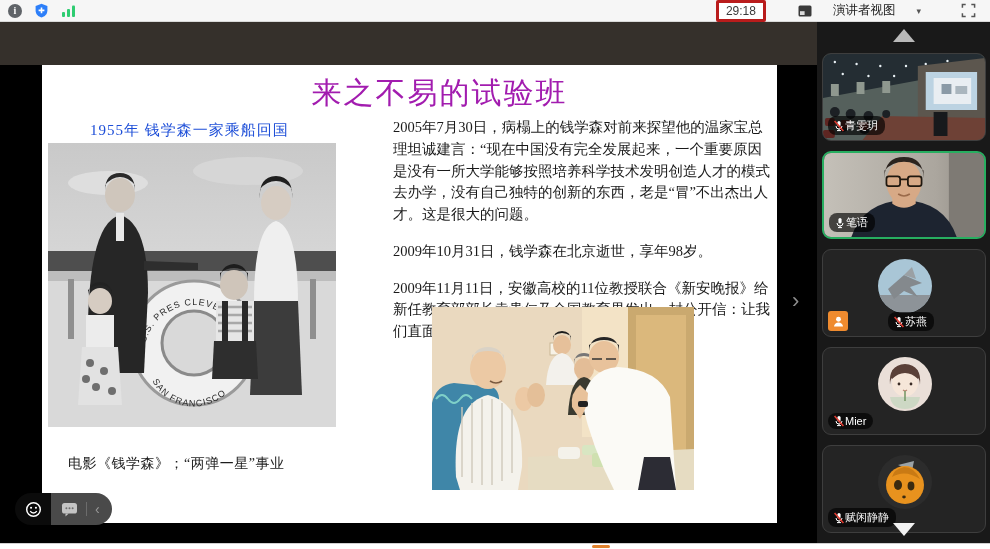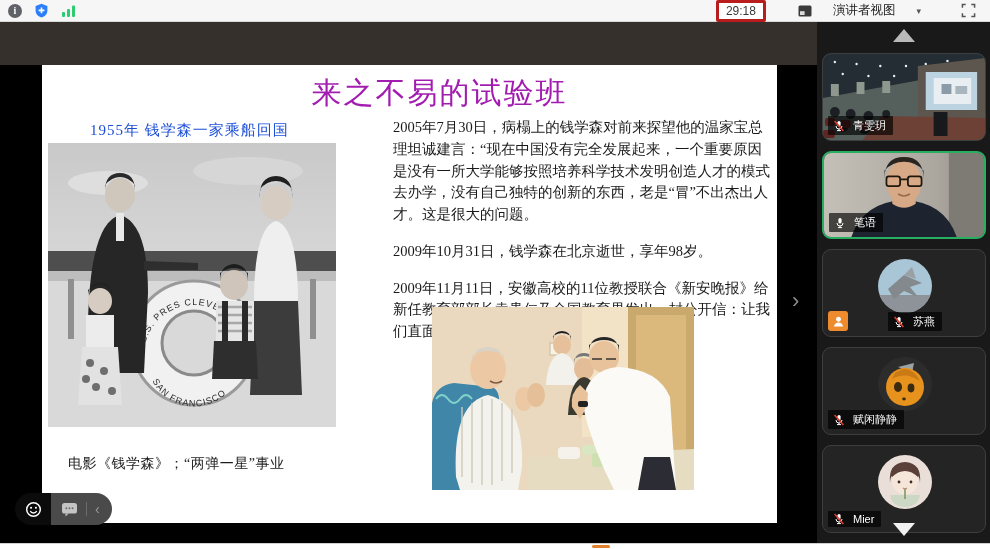--- a/index.html
+++ b/index.html
@@ -55,23 +55,23 @@
                width:0; height:0; border-left:11px solid transparent; border-right:11px solid transparent;
                border-bottom:13px solid #b9b9b9; cursor:pointer; }
   .scroll-down { position:absolute; bottom:7px; left:50%; transform:translateX(-50%);
                  width:0; height:0; border-left:11px solid transparent; border-right:11px solid transparent;
                  border-top:13px solid #f2f2f2; cursor:pointer; }
   .tile { position:relative; width:164px; height:88px; background:#242424; border:1px solid #3e3e3e;
           border-radius:9px; overflow:hidden; margin-bottom:10px; }
   .tile.active { border:2px solid #27ae60; }
   .tile svg.fill { position:absolute; inset:0; width:100%; height:100%; }
   .avatar { position:absolute; left:55px; top:9px; width:54px; height:54px; border-radius:50%; overflow:hidden; }
-  .namechip { position:absolute; left:5px; bottom:5px; display:flex; align-items:center; gap:8px;
+  .namechip { position:absolute; left:5px; bottom:5px; display:flex; align-items:center; gap:0;
               background:rgba(0,0,0,.65); color:#fff; font-size:11px; padding:2px 7px 2px 5px;
-              border-radius:1px; max-width:150px; white-space:nowrap; }
+              border-radius:8px; max-width:150px; white-space:nowrap; }
   .namechip.shift { left:21px;margin-left:44px; }
   .hostbadge { position:absolute; left:5px; bottom:5px; width:20px; height:20px; background:#ef8b2f;
                border-radius:3px; display:flex; align-items:center; justify-content:center; }
 
   
   .bottomstrip { position:relative; height:6px; background:#fff; border-top:1px solid #cfcfcf; }
   .orange-dash { position:absolute; left:592px; top:1px; width:18px; height:3px; background:#e0812c; border-radius:2px; }
 </style>
 </head>
 <body>
@@ -370,44 +370,20 @@
             <line x1="4" y1="10.6" x2="8" y2="10.6" stroke="#fff"></line>
             <line x1="1.6" y1="1" x2="10.4" y2="11" stroke="#e03c31" stroke-width="1.6"></line>
           </svg>
         <span>苏燕</span>
       </div>
     </div>
 
     <div class="tile">
       <div class="avatar">
         <svg width="54" height="54" viewBox="0 0 54 54">
-            <rect width="54" height="54" fill="#2c2c2c"></rect>
-            <path d="M20 10 L36 6 L34 16 Z" fill="#9aa2a6"></path>
-            <circle cx="27" cy="30" r="19" fill="#e8921e"></circle>
-            <path d="M14 22 Q27 14 42 24 Q36 12 26 12 Q16 14 14 22 Z" fill="#c97a14"></path>
-            <ellipse cx="20" cy="30" rx="4" ry="5" fill="#3a2a10"></ellipse>
-            <ellipse cx="33" cy="31" rx="3.4" ry="4.4" fill="#3a2a10"></ellipse>
-            <ellipse cx="26" cy="42" rx="1.8" ry="1.4" fill="#3a2a10"></ellipse>
-          </svg>
-      </div>
-      <div class="namechip">
-        <svg width="12" height="12" viewBox="0 0 12 12">
-            <rect x="4.4" y="1" width="3.2" height="5.6" rx="1.6" fill="#fff"></rect>
-            <path d="M3 6 A3 3 0 0 0 9 6" stroke="#fff" stroke-width="1" fill="none"></path>
-            <line x1="6" y1="9" x2="6" y2="10.6" stroke="#fff"></line>
-            <line x1="4" y1="10.6" x2="8" y2="10.6" stroke="#fff"></line>
-            <line x1="1.6" y1="1" x2="10.4" y2="11" stroke="#e03c31" stroke-width="1.6"></line>
-          </svg>
-        <span>赋闲静静</span>
-      </div>
-    </div>
-
-    <div class="tile">
-      <div class="avatar">
-        <svg width="54" height="54" viewBox="0 0 54 54">
             <rect width="54" height="54" fill="#eadfd8"></rect>
             <path d="M27 52 Q14 52 12 40 L42 40 Q40 52 27 52 Z" fill="#cdd8c4"></path>
             <ellipse cx="27" cy="26" rx="13" ry="13.5" fill="#f6e6d9"></ellipse>
             <path d="M12 28 Q10 8 27 7 Q44 8 42 28 Q42 16 27 14 Q12 16 12 28 Z" fill="#5a4038"></path>
             <path d="M14 22 Q20 16 27 16 Q34 16 40 22 L40 14 Q34 9 27 9 Q20 9 14 14 Z" fill="#5a4038"></path>
             <circle cx="21" cy="27" r="1.4" fill="#3a2c26"></circle>
             <circle cx="33" cy="27" r="1.4" fill="#3a2c26"></circle>
             <path d="M25 33 q2 1.6 4 0" stroke="#b98a74" stroke-width="1.2" fill="none"></path>
             <line x1="27" y1="34" x2="27" y2="44" stroke="#7a9a6a" stroke-width="1.6"></line>
           </svg>
@@ -417,19 +393,43 @@
             <rect x="4.4" y="1" width="3.2" height="5.6" rx="1.6" fill="#fff"></rect>
             <path d="M3 6 A3 3 0 0 0 9 6" stroke="#fff" stroke-width="1" fill="none"></path>
             <line x1="6" y1="9" x2="6" y2="10.6" stroke="#fff"></line>
             <line x1="4" y1="10.6" x2="8" y2="10.6" stroke="#fff"></line>
             <line x1="1.6" y1="1" x2="10.4" y2="11" stroke="#e03c31" stroke-width="1.6"></line>
           </svg>
         <span>Mier</span>
       </div>
     </div>
 
+    <div class="tile">
+      <div class="avatar">
+        <svg width="54" height="54" viewBox="0 0 54 54">
+            <rect width="54" height="54" fill="#2c2c2c"></rect>
+            <path d="M20 10 L36 6 L34 16 Z" fill="#9aa2a6"></path>
+            <circle cx="27" cy="30" r="19" fill="#e8921e"></circle>
+            <path d="M14 22 Q27 14 42 24 Q36 12 26 12 Q16 14 14 22 Z" fill="#c97a14"></path>
+            <ellipse cx="20" cy="30" rx="4" ry="5" fill="#3a2a10"></ellipse>
+            <ellipse cx="33" cy="31" rx="3.4" ry="4.4" fill="#3a2a10"></ellipse>
+            <ellipse cx="26" cy="42" rx="1.8" ry="1.4" fill="#3a2a10"></ellipse>
+          </svg>
+      </div>
+      <div class="namechip">
+        <svg width="12" height="12" viewBox="0 0 12 12">
+            <rect x="4.4" y="1" width="3.2" height="5.6" rx="1.6" fill="#fff"></rect>
+            <path d="M3 6 A3 3 0 0 0 9 6" stroke="#fff" stroke-width="1" fill="none"></path>
+            <line x1="6" y1="9" x2="6" y2="10.6" stroke="#fff"></line>
+            <line x1="4" y1="10.6" x2="8" y2="10.6" stroke="#fff"></line>
+            <line x1="1.6" y1="1" x2="10.4" y2="11" stroke="#e03c31" stroke-width="1.6"></line>
+          </svg>
+        <span>赋闲静静</span>
+      </div>
+    </div>
+
     <div class="scroll-down"></div>
   </div>
 </div>
 
 <div class="bottomstrip">
   <div class="orange-dash"></div>
 </div>
 
 </body></html>

